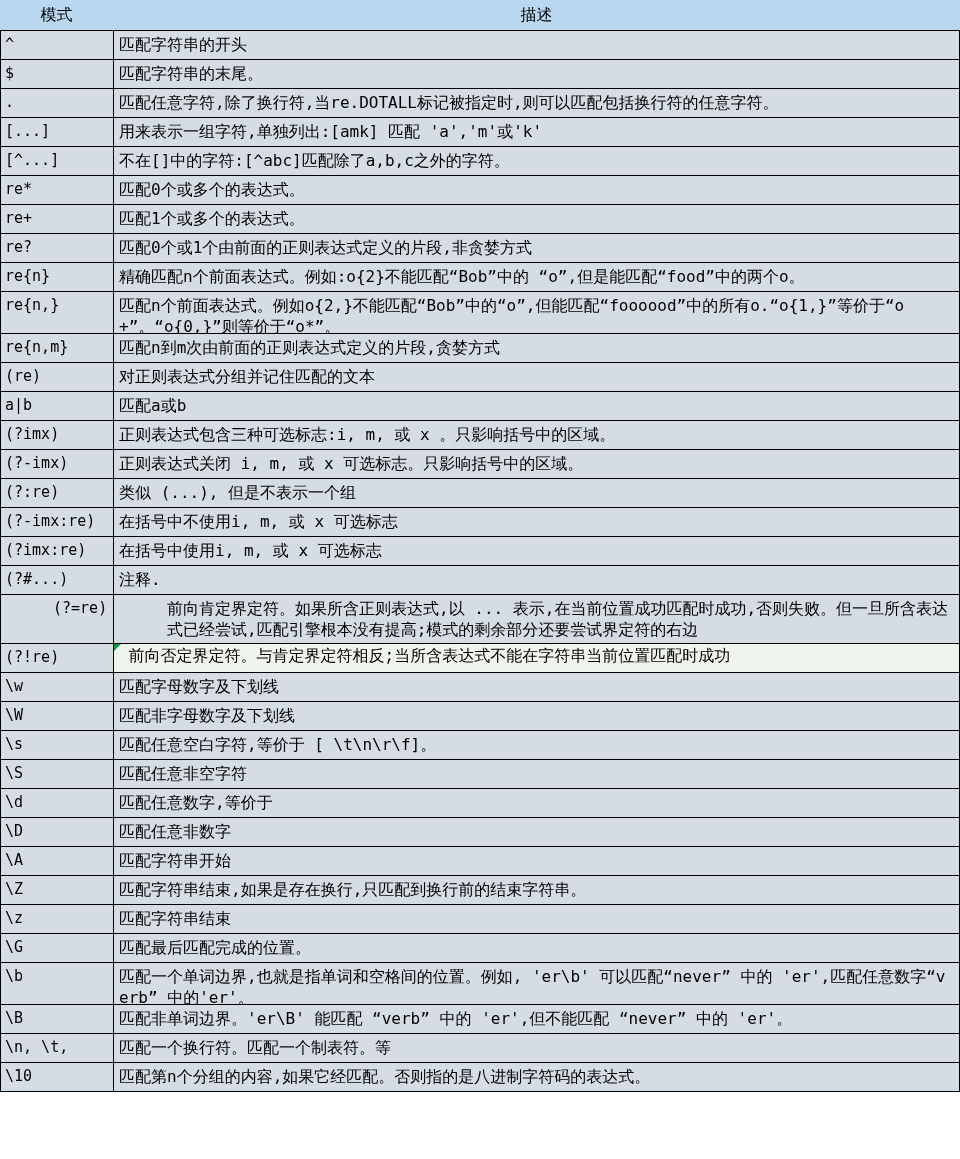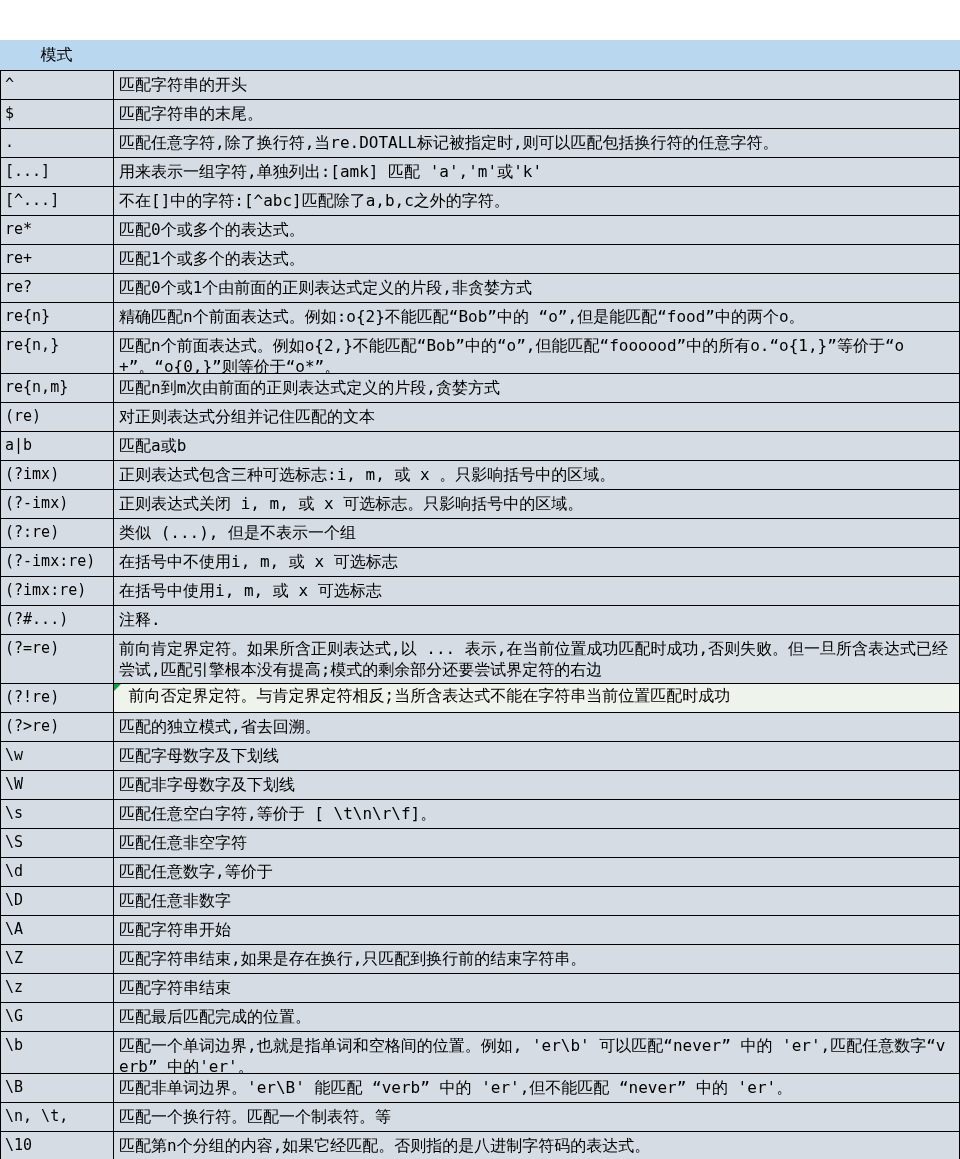--- a/index.html
+++ b/index.html
@@ -18,21 +18,20 @@
     -webkit-font-smoothing:none;
   }
   .sheet{width:960px;}
   
   .header{
     height:30px;
     background:var(--header-bg);
     display:flex;
     align-items:center;
     font-size:16px;
-    margin-top:40px;
   }
   .h-pattern{width:113px;text-align:center;}
   .h-desc{flex:1;text-align:center;}
   
   table{
     border-collapse:collapse;
     table-layout:fixed;
     width:960px;
   }
   col.c-pattern{width:113px;}
@@ -49,35 +48,36 @@
     overflow:hidden;
     height:28px;            
     padding:3px 5px 0 5px;
     line-height:21px;
     font-size:16px;
     white-space:pre-wrap;
     word-break:break-all;
   }
   .cw.pat{padding-left:4px;font-size:15px;white-space:nowrap;}
   tr.h41 .cw{height:41px;}  
-  tr.h48 .cw{height:48px;}  
+  tr.h48 .cw{height:48px;margin-left:48px;}  
   .corner-marker{
     position:absolute;
     top:0;left:0;
     width:0;height:0;
     border-top:7px solid var(--marker);
     border-right:7px solid transparent;
   }
 </style>
 </head>
 <body>
 
 <div class="sheet">
   <div class="header">
     <div class="h-pattern">模式</div>
+    <div class="h-desc">描述</div>
   </div>
   <table>
     <colgroup>
         <col class="c-pattern">
         <col>
       </colgroup>
     <tbody id="tbody">
         <tr>
           <td>
             <div class="cw pat">^</div>
@@ -242,28 +242,20 @@
           <td>
             <div class="cw pat">(?!re)</div>
           </td>
           <td class="hl">
             <span class="corner-marker"></span>
             <div class="cw"> 前向否定界定符。与肯定界定符相反;当所含表达式不能在字符串当前位置匹配时成功</div>
           </td>
         </tr>
         <tr>
           <td>
-            <div class="cw pat">(?&gt;re)</div>
-          </td>
-          <td>
-            <div class="cw">匹配的独立模式,省去回溯。</div>
-          </td>
-        </tr>
-        <tr>
-          <td>
             <div class="cw pat">\w</div>
           </td>
           <td>
             <div class="cw">匹配字母数字及下划线</div>
           </td>
         </tr>
         <tr>
           <td>
             <div class="cw pat">\W</div>
           </td>

